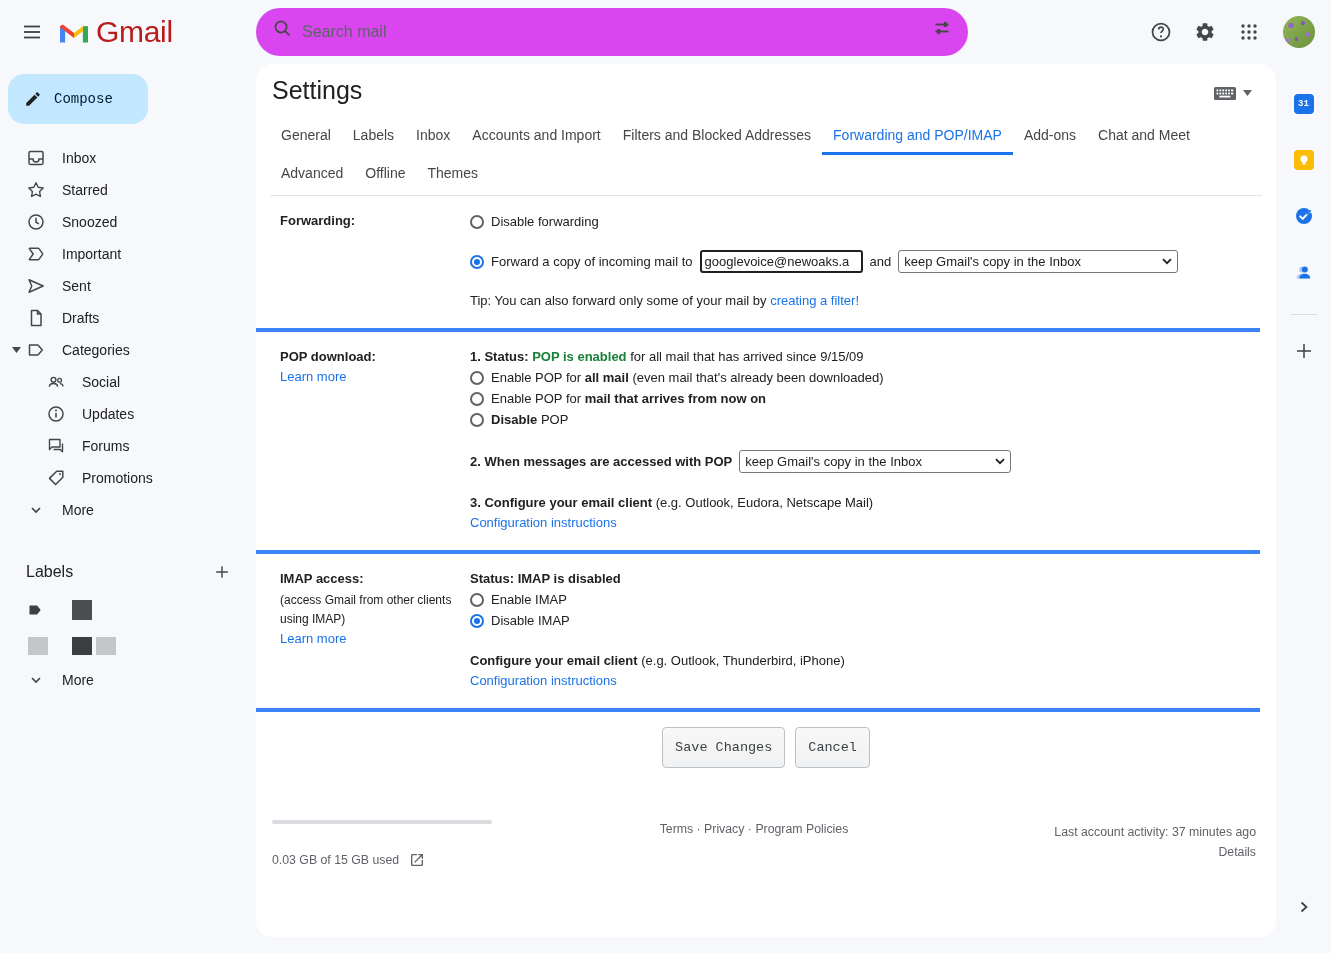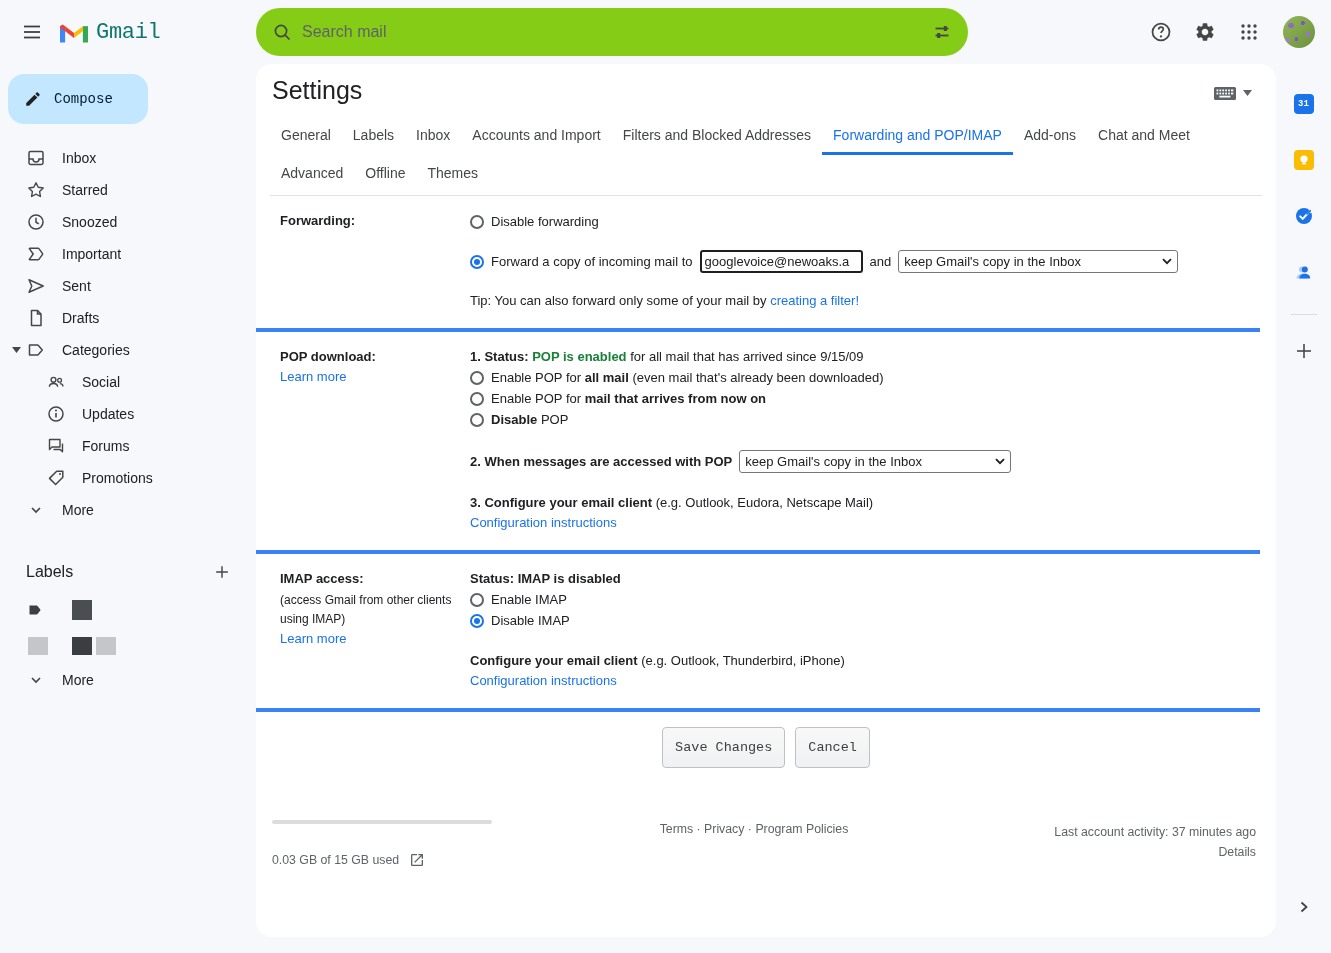--- a/index.html
+++ b/index.html
@@ -11,23 +11,23 @@
   svg { display:block; }
   button { font-family:Liberation Mono, monospace; }
 
   
   .topbar { position:absolute; left:0; top:0; width:1331px; height:64px; display:flex; align-items:center; }
   .topbar-left { width:256px; display:flex; align-items:center; flex:none; }
   .iconbtn { width:40px; height:40px; border:none; background:transparent; border-radius:50%;
              display:flex; align-items:center; justify-content:center; cursor:pointer; flex:none; }
   .hamburger { margin-left:12px; }
   .logo { display:flex; align-items:center; gap:8px; margin-left:8px; }
-  .logo-text { font-size:22px; color:#0f766e; letter-spacing:-0.3px;font-family:Liberation Mono, monospace; }
-  .searchbar { width:712px; height:48px; background:#84cc16; border-radius:24px; display:flex;
-               align-items:center; padding:0 6px; flex:none; }
+  .logo-text { font-size:30px; color:#b91c1c; letter-spacing:-0.3px; }
+  .searchbar { width:712px; height:48px; background:#d946ef; border-radius:24px; display:flex;
+               padding:0 6px; flex:none; }
   .searchbar input { flex:1; border:none; outline:none; background:transparent; font-size:16px; color:#202124; }
   .searchbar input::placeholder { color:#5f6368; }
   .topbar-right { flex:1; display:flex; align-items:center; justify-content:flex-end; gap:4px; padding-right:16px; }
   .avatar { width:32px; height:32px; border-radius:50%; margin-left:10px; cursor:pointer; border:none; flex:none;
     background:
       radial-gradient(circle at 25% 30%, #8e6cc6 0 8%, transparent 9%),
       radial-gradient(circle at 62% 22%, #7e57c2 0 6%, transparent 7%),
       radial-gradient(circle at 78% 58%, #9575cd 0 7%, transparent 8%),
       radial-gradient(circle at 42% 72%, #7e57c2 0 6%, transparent 7%),
       radial-gradient(circle at 15% 75%, #9b7fd1 0 5%, transparent 6%),

